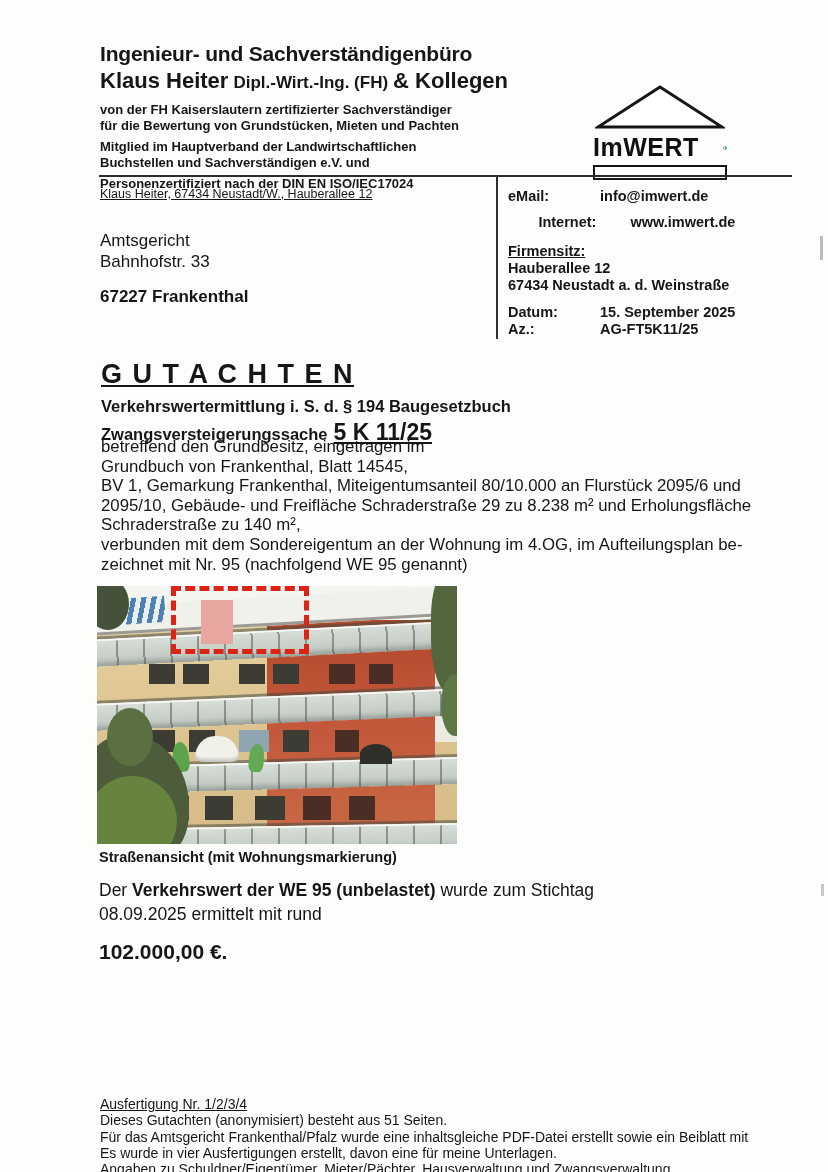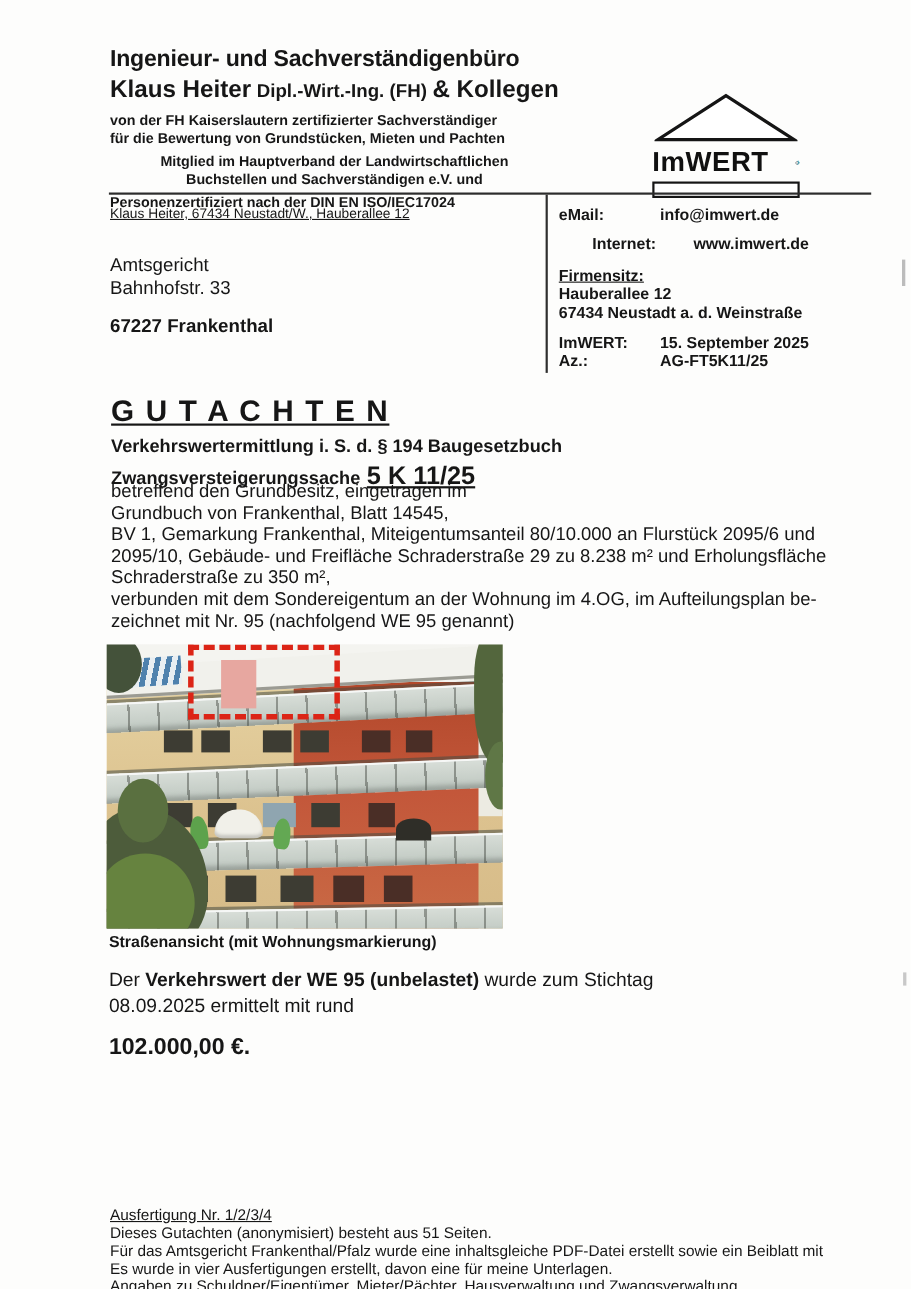--- a/index.html
+++ b/index.html
@@ -12,21 +12,21 @@
   .nw { white-space:nowrap; }
 
   
   .letterhead { left:100px; top:42px; }
   .lh1 { font-size:21px; font-weight:bold; letter-spacing:-0.2px; }
   .lh2 { margin-top:2px; font-weight:bold; }
   .lh2 .big { font-size:22px; }
   .lh2 .deg { font-size:17px; margin:0 5px; }
   .cert { font-size:13px; font-weight:bold; line-height:15.5px; }
   .cert-g1 { margin-top:8px; }
-  .cert-g2 { margin-top:6px;text-align:center; }
+  .cert-g2 { margin-top:6px; }
   .cert-g3 { margin-top:6px; }
 
   
   .logo { left:593px; top:84px; width:134px; text-align:center; }
   .logo-roof { display:block; margin:0 auto; }
   .logo-row { display:flex; align-items:center; justify-content:center; margin-top:3px;gap:23px; }
   .wordmark { font-size:25px; font-weight:bold; letter-spacing:0.5px; color:#101010; }
   .logo-base { height:11px; border:2px solid #151515; margin-top:3px; background:#fff; }
 
   
@@ -167,21 +167,21 @@
       <span>info@imwert.de</span>
     </div>
     <div class="crow row-internet">
       <span class="clabel">Internet:</span>
       <span>www.imwert.de</span>
     </div>
     <div class="firmensitz nw">Firmensitz:</div>
     <div class="nw">Hauberallee 12</div>
     <div class="nw">67434 Neustadt a. d. Weinstraße</div>
     <div class="crow row-datum">
-      <span class="clabel">ImWERT:</span>
+      <span class="clabel">Datum:</span>
       <span>15. September 2025</span>
     </div>
     <div class="crow">
       <span class="clabel">Az.:</span>
       <span>AG-FT5K11/25</span>
     </div>
   </div>
 
   <section class="abs title-block">
     <div class="gut nw">G U T A C H T E N</div>
@@ -189,21 +189,21 @@
     <div class="caseline nw">
       <span class="cl-label">Zwangsversteigerungssache</span><span class="cl-num">5 K 11/25</span>
     </div>
   </section>
 
   <section class="abs body-block">
     <div class="nw">betreffend den Grundbesitz, eingetragen im</div>
     <div class="nw">Grundbuch von Frankenthal, Blatt 14545,</div>
     <div class="nw">BV 1, Gemarkung Frankenthal, Miteigentumsanteil 80/10.000 an Flurstück 2095/6 und</div>
     <div class="nw">2095/10, Gebäude- und Freifläche Schraderstraße 29 zu 8.238 m² und Erholungsfläche</div>
-    <div class="nw">Schraderstraße zu 350 m²,</div>
+    <div class="nw">Schraderstraße zu 140 m²,</div>
     <div class="nw">verbunden mit dem Sondereigentum an der Wohnung im 4.OG, im Aufteilungsplan be-</div>
     <div class="nw">zeichnet mit Nr. 95 (nachfolgend WE 95 genannt)</div>
   </section>
 
   <figure class="abs photo" style="margin:0;">
     <div class="ph-sky"></div>
     <div class="ph-rightcol"></div>
     <div class="ph-orange"></div>
     <div class="ph-roof"></div>
     <div class="band bandA"></div>

